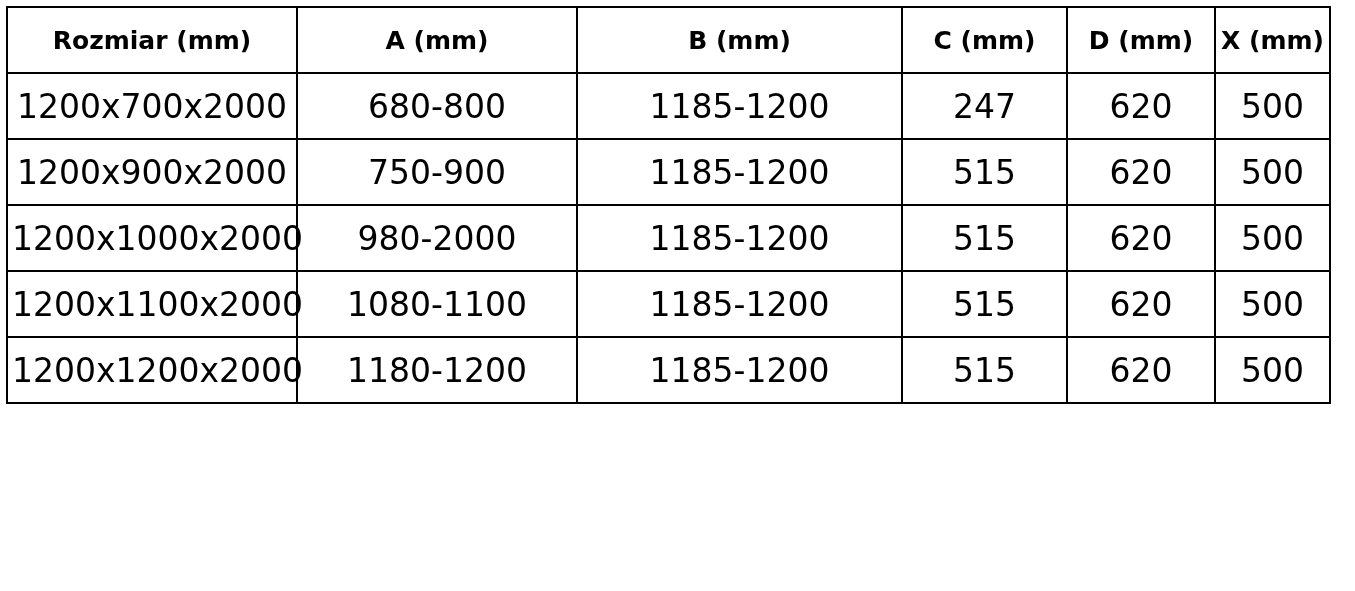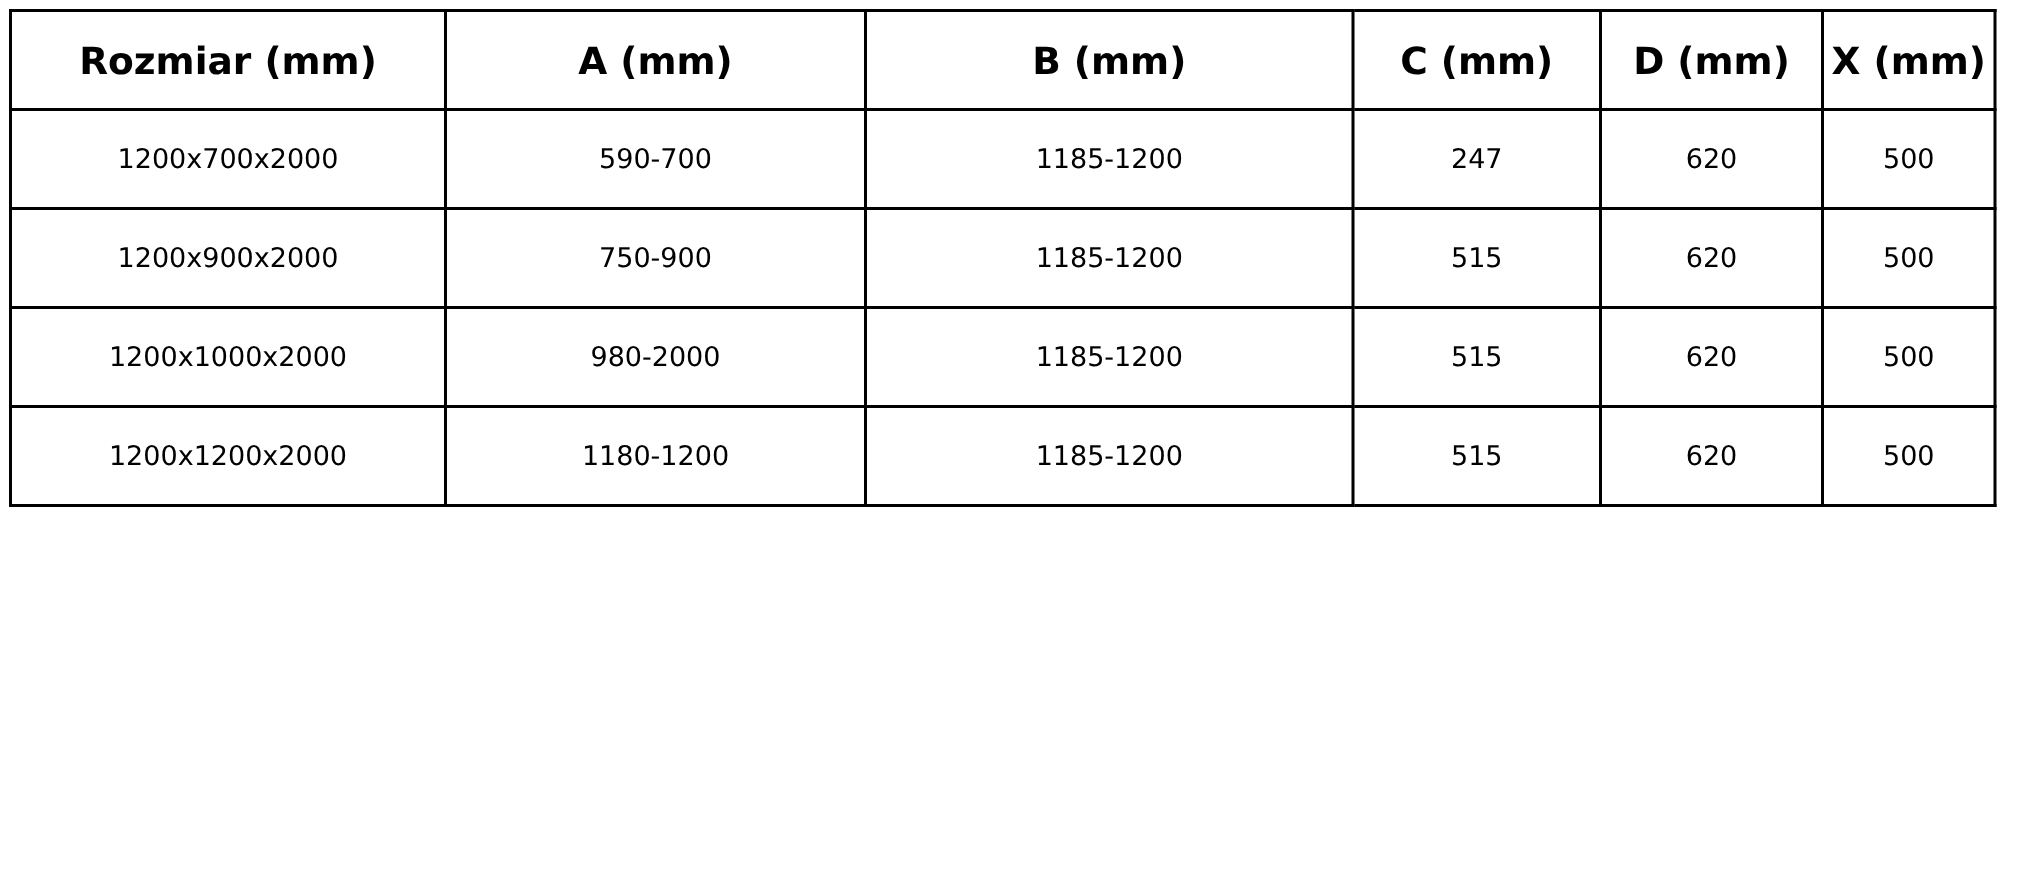--- a/index.html
+++ b/index.html
@@ -24,21 +24,21 @@
     width: 1323px;
     margin-left: 6px;
     margin-top: 6px;
     table-layout: fixed;
   }
   table.size-table th,
   table.size-table td {
     border: 2px solid #000000;
     text-align: center;
     vertical-align: middle;
-    font-size: 18px;
+    font-size: 33px;
     height: 64px;
     padding: 0 4px;
     white-space: nowrap;
   }
   table.size-table th {
     font-weight: bold;
     font-size: 25px;
     margin-top: 48px;
   }
   table.size-table td {
@@ -71,21 +71,21 @@
         <th>A (mm)</th>
         <th>B (mm)</th>
         <th>C (mm)</th>
         <th>D (mm)</th>
         <th>X (mm)</th>
       </tr>
     </thead>
     <tbody>
       <tr>
         <td>1200x700x2000</td>
-        <td>590-700</td>
+        <td>680-800</td>
         <td>1185-1200</td>
         <td>247</td>
         <td>620</td>
         <td>500</td>
       </tr>
       <tr>
         <td>1200x900x2000</td>
         <td>750-900</td>
         <td>1185-1200</td>
         <td>515</td>
@@ -94,20 +94,28 @@
       </tr>
       <tr>
         <td>1200x1000x2000</td>
         <td>980-2000</td>
         <td>1185-1200</td>
         <td>515</td>
         <td>620</td>
         <td>500</td>
       </tr>
       <tr>
+        <td>1200x1100x2000</td>
+        <td>1080-1100</td>
+        <td>1185-1200</td>
+        <td>515</td>
+        <td>620</td>
+        <td>500</td>
+      </tr>
+      <tr>
         <td>1200x1200x2000</td>
         <td>1180-1200</td>
         <td>1185-1200</td>
         <td>515</td>
         <td>620</td>
         <td>500</td>
       </tr>
     </tbody>
   </table>
 </div>

